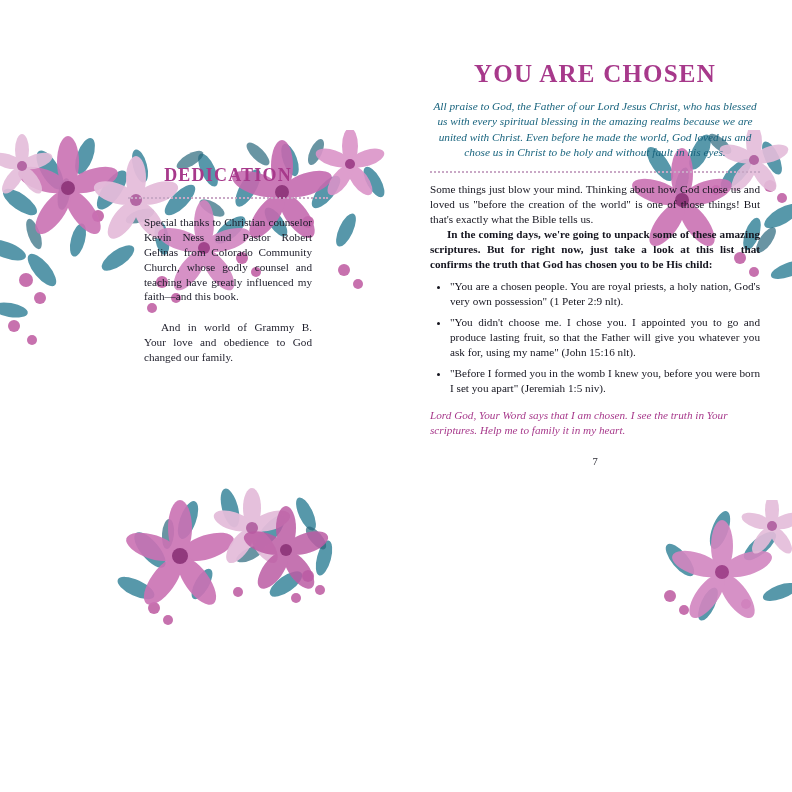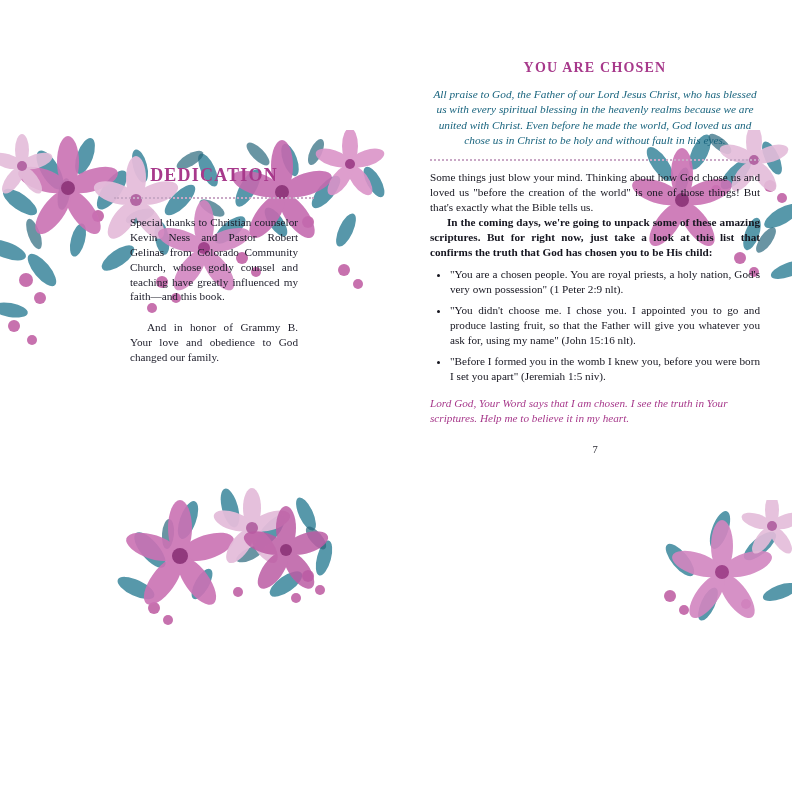--- a/index.html
+++ b/index.html
@@ -20,35 +20,35 @@
     position: absolute;
     pointer-events: none;
   }
   #floral-top-left  { left: -10px;  top: 130px; }
   #floral-top-right { left: 620px;  top: 130px; }
   #floral-bottom-left { left: 110px; top: 480px; }
   #floral-bottom-right { left: 650px; top: 500px; }
   
   .page-left {
     position: absolute;
-    left: 114px;
+    left: 128px;
     top: 165px;
     width: 200px;
   }
   .page-right {
     position: absolute;
     left: 430px;
     top: 60px;
     width: 330px;
   }
   .heading {
     font-family: "Liberation Serif", serif;
     color: #a7398b;
     letter-spacing: 1.2px;
-    font-size: 14px;
+    font-size: 25px;
     font-weight: bold;
     text-align: center;
     font-variant: small-caps;
     text-transform: uppercase;
   }
   .heading.left-heading {
     font-size: 18px;
   }
   .dotted-rule {
     border-top: 2px dotted #c9a8c6;
@@ -393,34 +393,34 @@
         <circle r="5" fill="#b05fa0"></circle>
       </g>
     </g>
   </svg>
 
   <div class="page-left">
     <div class="heading left-heading">Dedication</div>
     <div class="dotted-rule"></div>
     <div class="body-text">
       <p>Special thanks to Christian counselor Kevin Ness and Pastor Robert Gelinas from Colorado Community Church, whose godly counsel and teaching have greatly influenced my faith—and this book.</p>
-      <p>And in honor of Grammy B. Your love and obedience to God changed our family.</p>
+      <p>And in world of Grammy B. Your love and obedience to God changed our family.</p>
     </div>
   </div>
 
   <div class="page-right">
     <div class="heading">You Are Chosen</div>
-    <div class="verse">All praise to God, the Father of our Lord Jesus Christ, who has blessed us with every spiritual blessing in the heavenly realms because we are united with Christ. Even before he made the world, God loved us and chose us in Christ to be holy and without fault in his eyes.</div>
+    <div class="verse">All praise to God, the Father of our Lord Jesus Christ, who has blessed us with every spiritual blessing in the amazing realms because we are united with Christ. Even before he made the world, God loved us and chose us in Christ to be holy and without fault in his eyes.</div>
     <div class="dotted-rule"></div>
     <div class="right-body">
       <p>Some things just blow your mind. Thinking about how God chose us and loved us "before the creation of the world" is one of those things! But that's exactly what the Bible tells us.</p>
       <p>In the coming days, we're going to unpack some of these amazing scriptures. But for right now, just take a look at this list that confirms the truth that God has chosen you to be His child:</p>
     </div>
     <ul class="bullets">
       <li>"You are a chosen people. You are royal priests, a holy nation, God's very own possession" (1 Peter 2:9 nlt).</li>
       <li>"You didn't choose me. I chose you. I appointed you to go and produce lasting fruit, so that the Father will give you whatever you ask for, using my name" (John 15:16 nlt).</li>
       <li>"Before I formed you in the womb I knew you, before you were born I set you apart" (Jeremiah 1:5 niv).</li>
     </ul>
-    <div class="prayer">Lord God, Your Word says that I am chosen. I see the truth in Your scriptures. Help me to believe it in my heart.</div>
+    <div class="prayer">Lord God, Your Word says that I am chosen. I see the truth in Your scriptures. Help me to family it in my heart.</div>
     <div class="page-number">7</div>
   </div>
 
 </div>
 
 </body></html>

